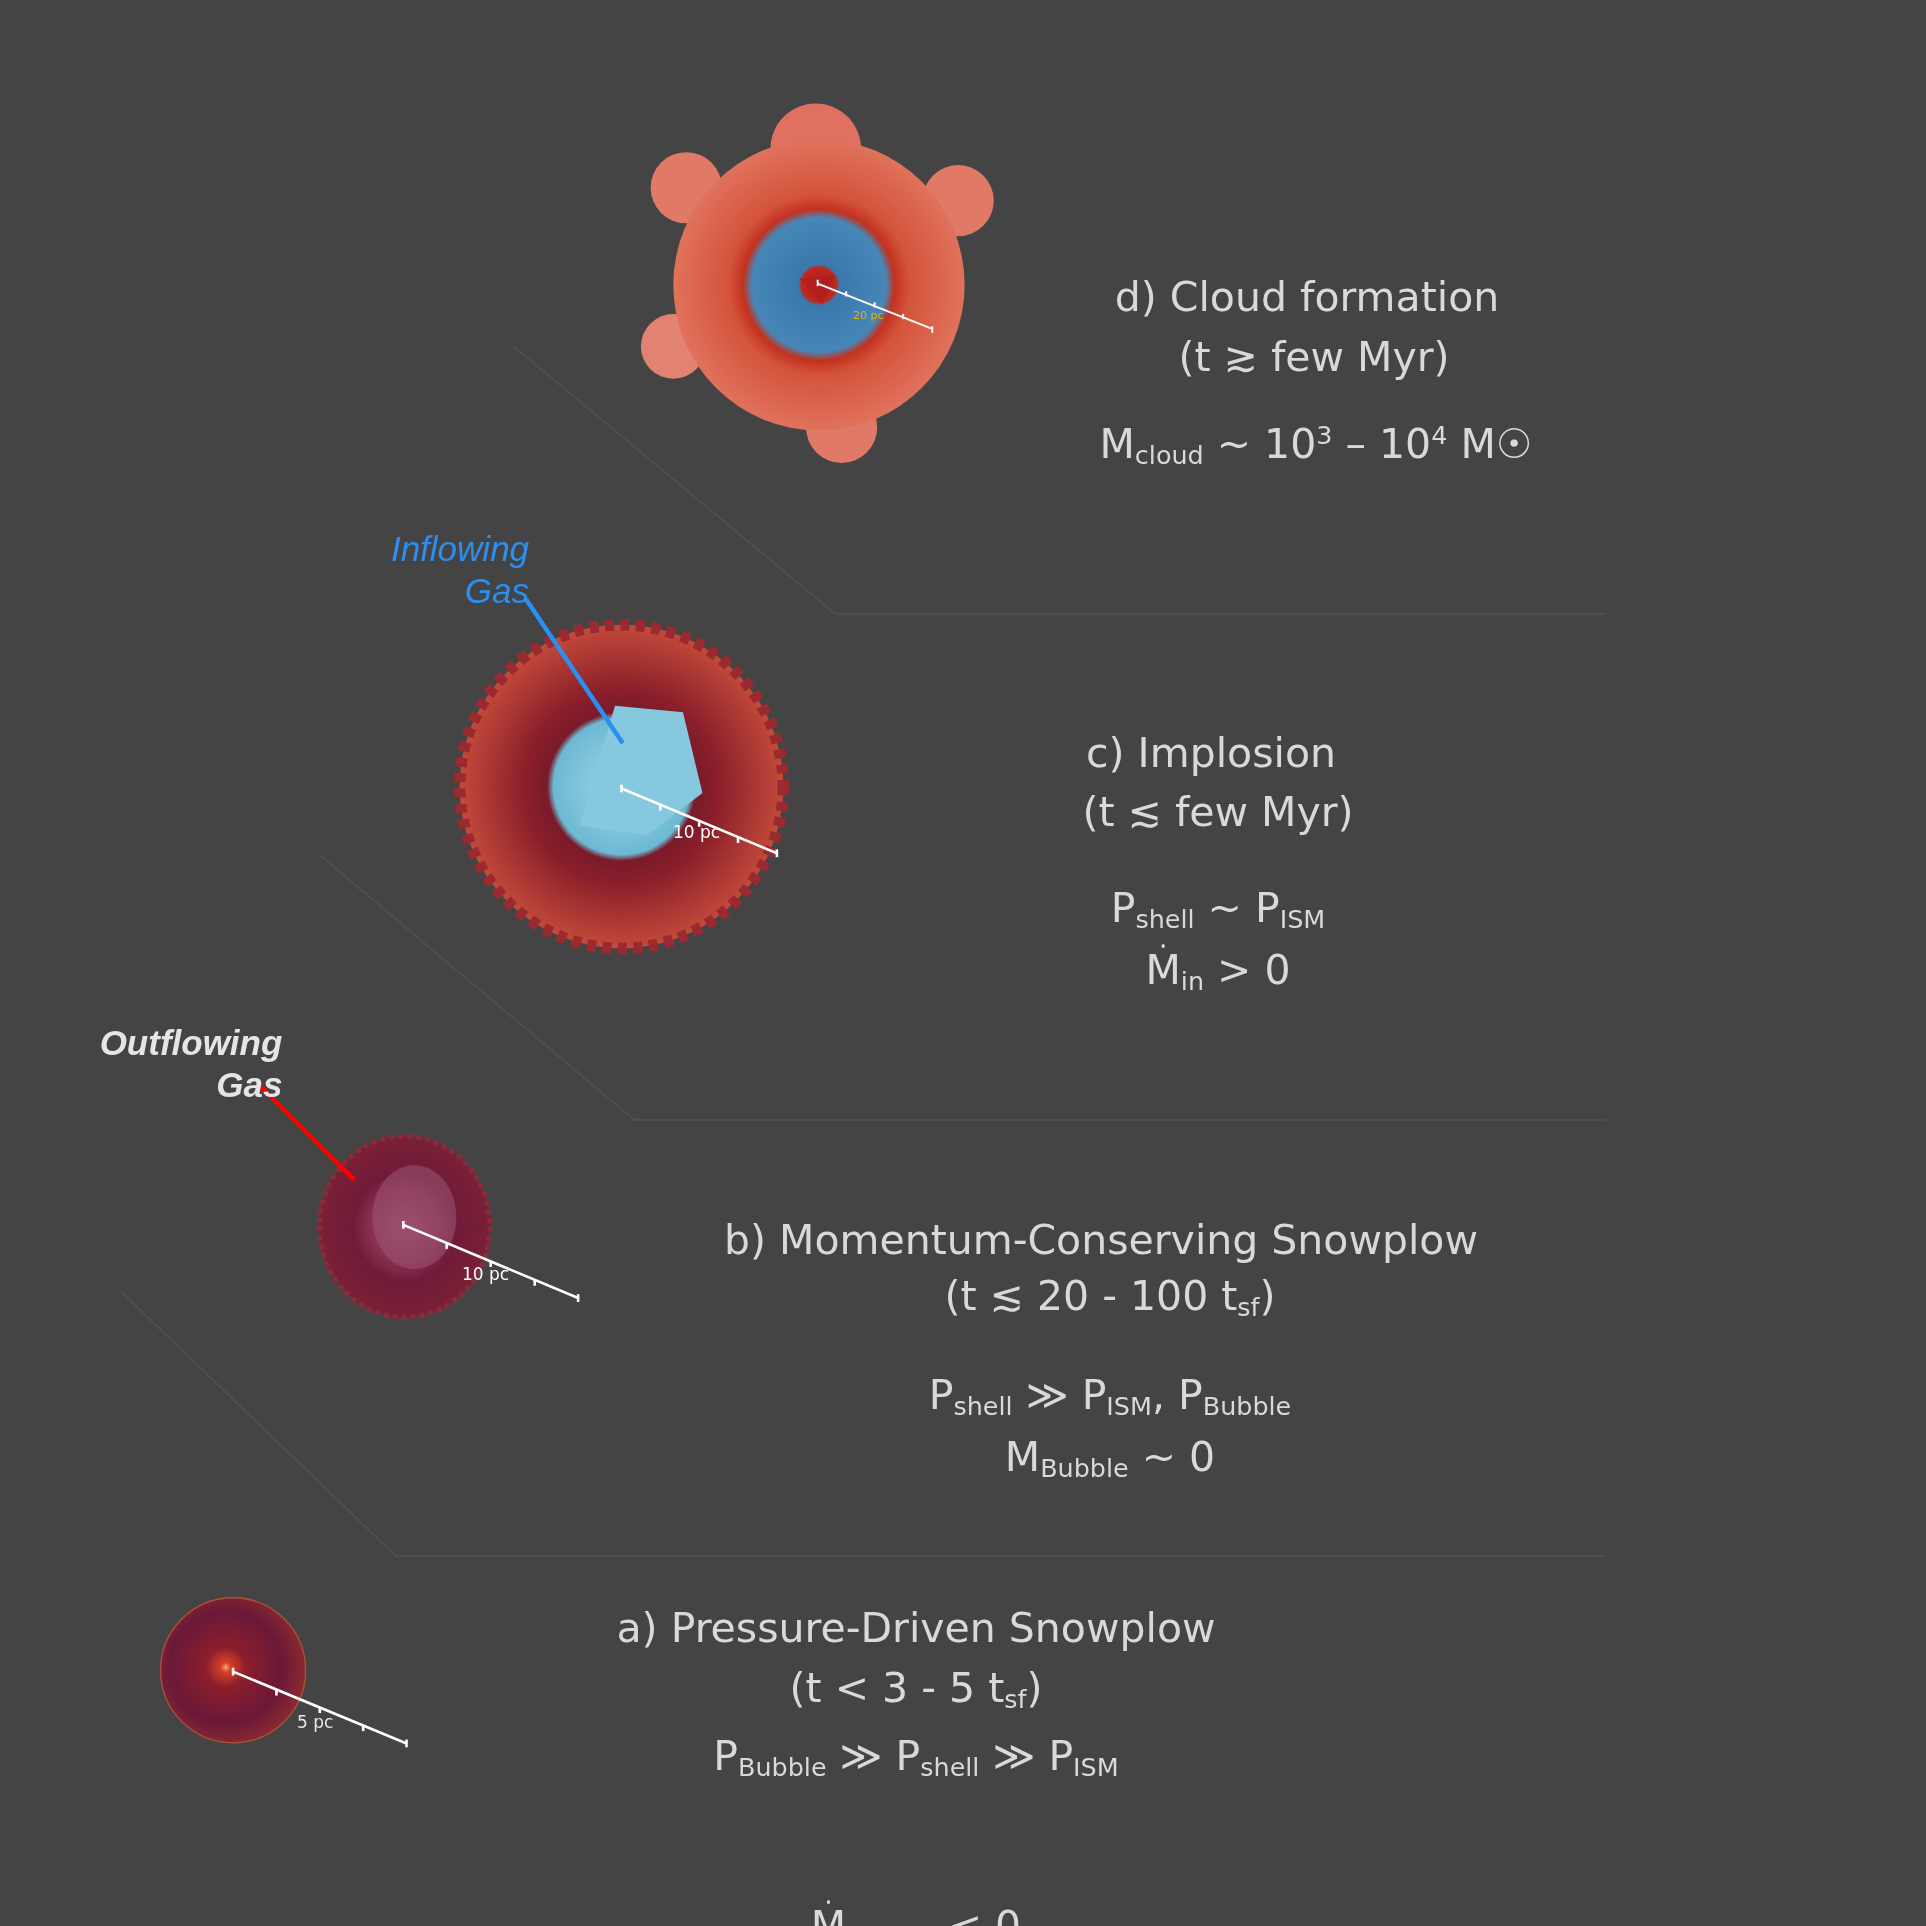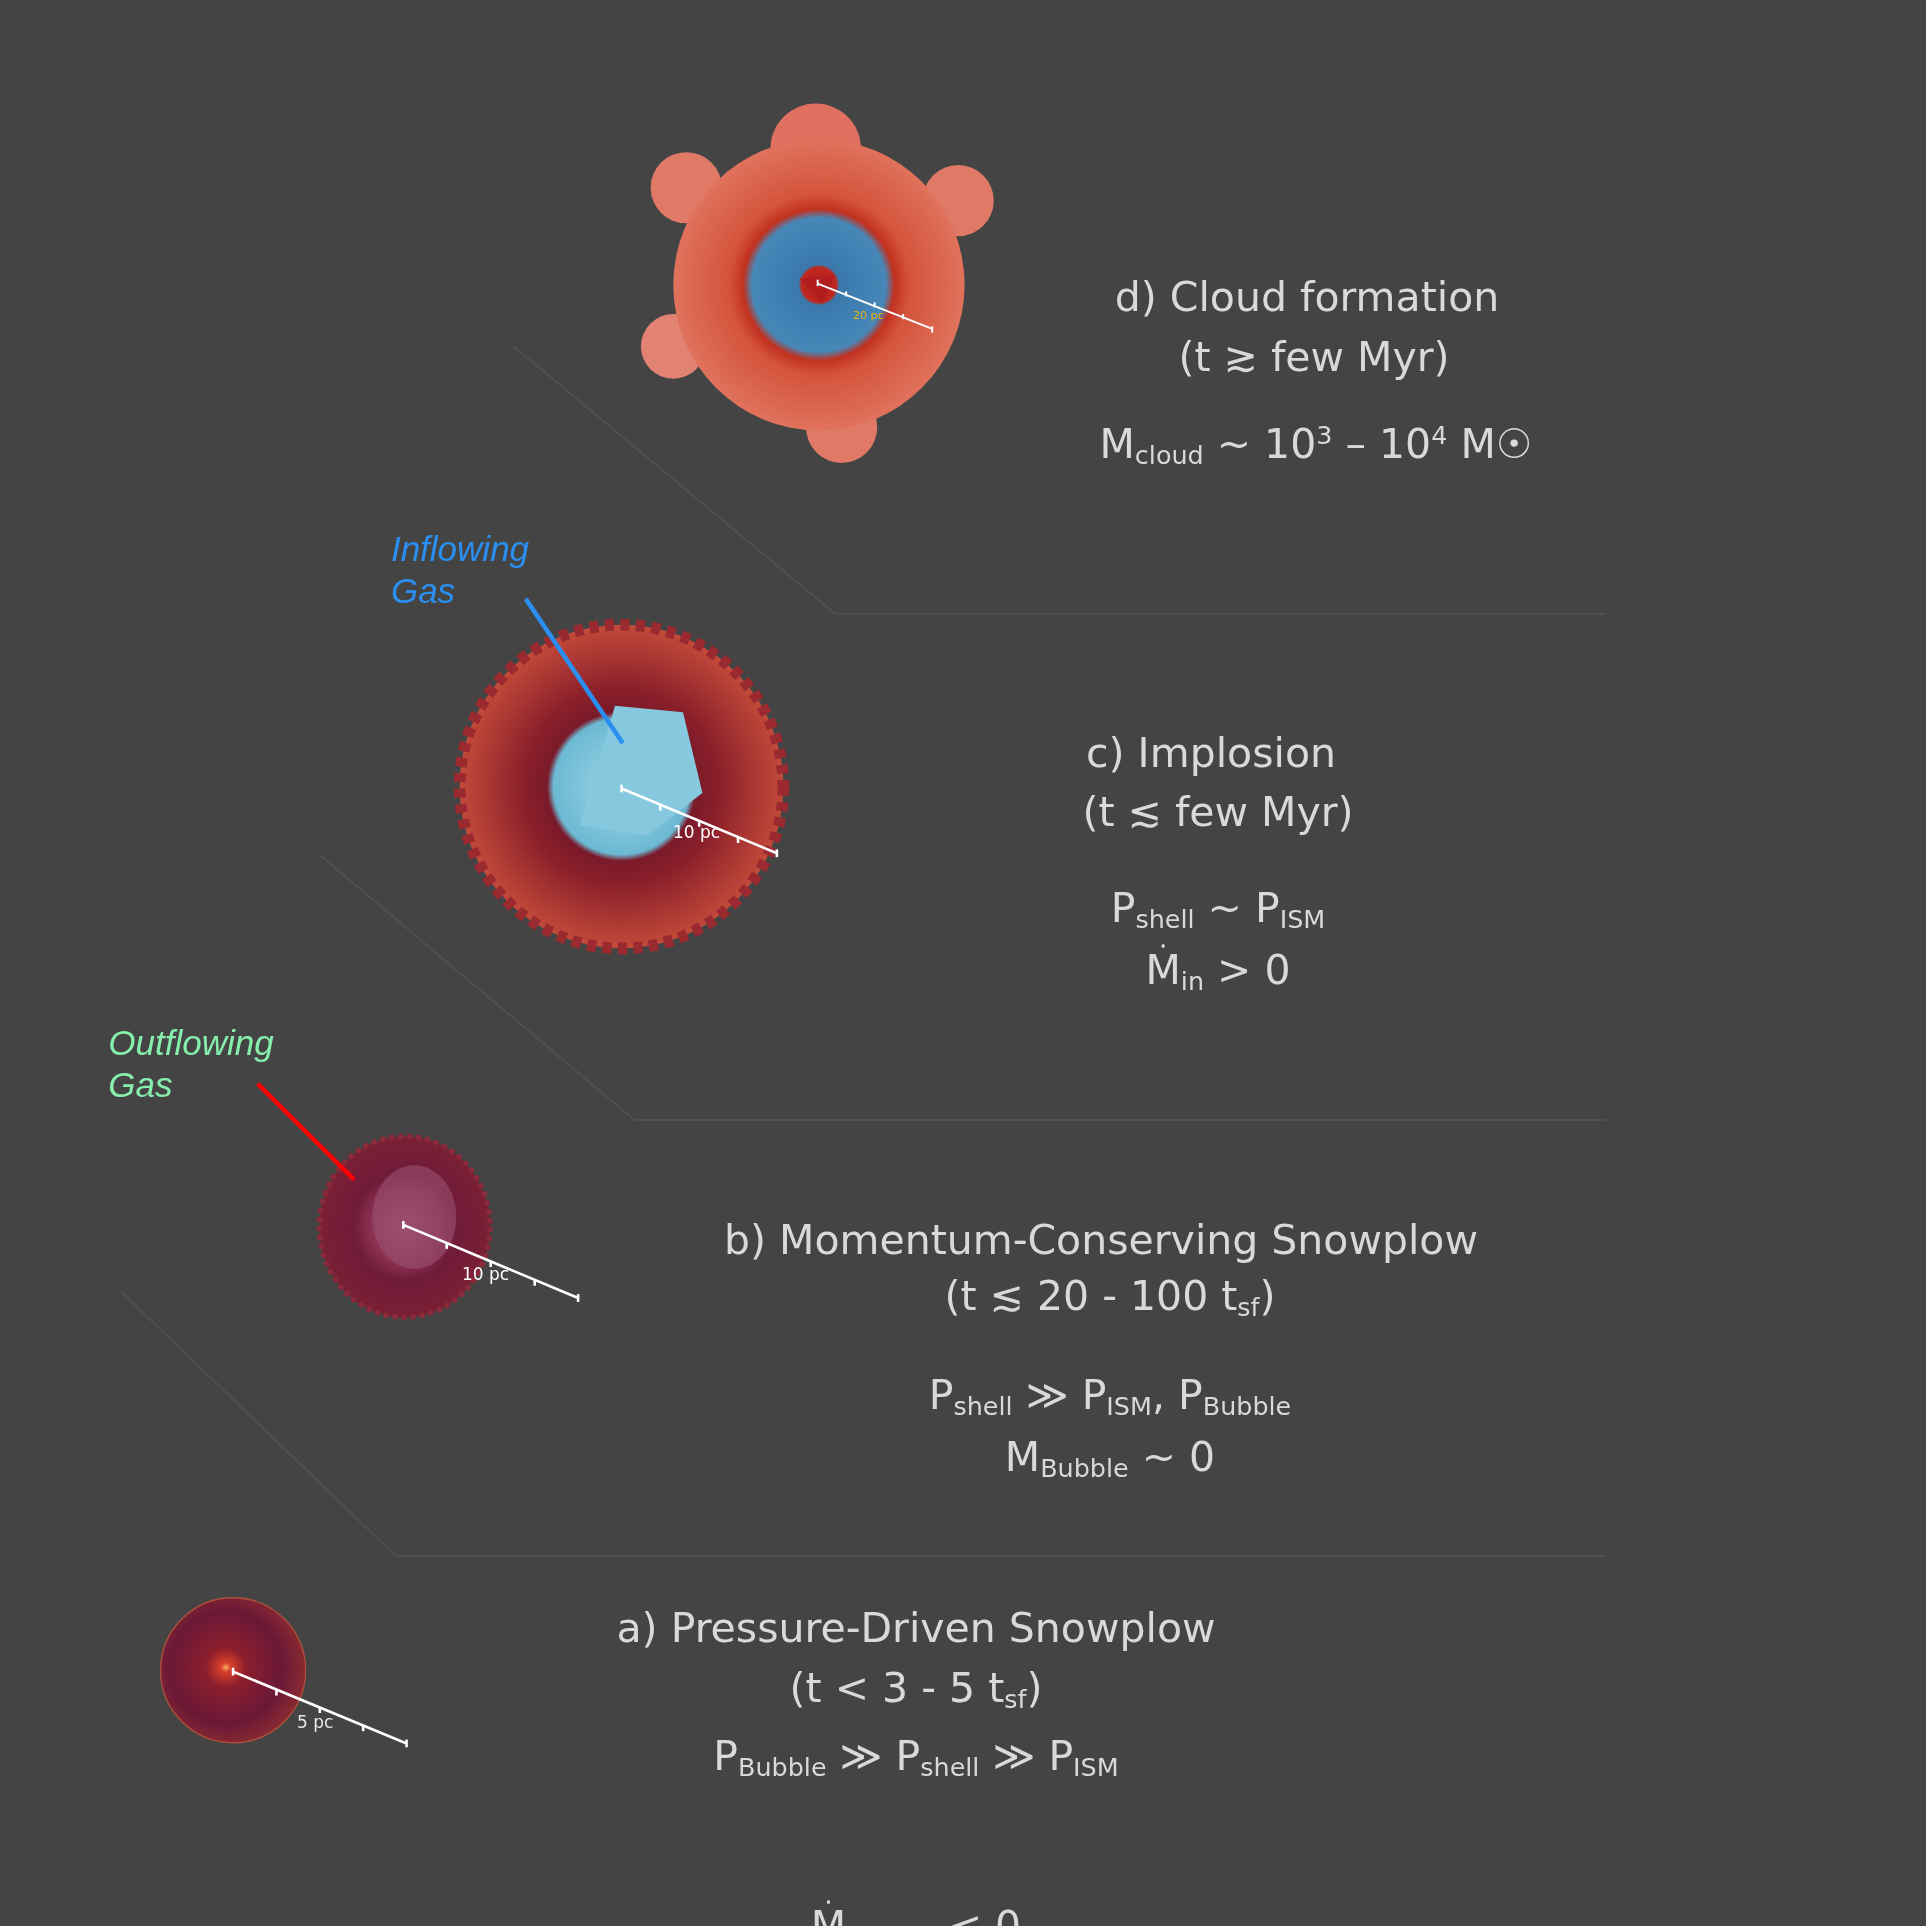--- a/index.html
+++ b/index.html
@@ -6,21 +6,21 @@
   body {
     width:1926px; height:1926px; background:#444444; position:relative; overflow:hidden;
     font-family:"DejaVu Sans", sans-serif; color:#d9d9d9;
   }
   .abs { position:absolute; }
   svg.layer { position:absolute; left:0; top:0; }
   .txt { position:absolute; white-space:nowrap; font-size:41px; line-height:1; transform:translateX(-50%); text-align:center; }
   .txt sub, .txt sup { font-size:0.62em; line-height:0; }
   .txt sub { vertical-align:-0.22em; }
   .txt sup { vertical-align:0.55em; }
-  .label { position:absolute; font-family:"Liberation Sans", sans-serif; font-style:italic; font-size:35px; line-height:1.2; text-align:left; transform:translateX(-50%); white-space:nowrap; }
+  .label { position:absolute; font-family:"Liberation Sans", sans-serif; font-style:italic; font-size:35px; line-height:1.2; text-align:right; transform:translateX(-50%); white-space:nowrap; }
   .dot { position:relative; display:inline-block; }
   .dot::before { content:""; position:absolute; left:50%; top:-0.14em; width:0.09em; height:0.09em; background:currentColor; border-radius:50%; transform:translateX(-50%); }
 </style>
 </head>
 <body>
 
 <svg class="layer" width="1926" height="1926" viewBox="0 0 2975 2975">
   <polyline points="793,535 1290,948 2480,948" fill="none" stroke="#505050" stroke-width="3"></polyline>
   <polyline points="493,1320 980,1730 2480,1730" fill="none" stroke="#505050" stroke-width="3"></polyline>
   <polyline points="187,1995 612,2404 2480,2404" fill="none" stroke="#505050" stroke-width="3"></polyline>
@@ -122,21 +122,21 @@
 
 <div class="abs" style="left:853px;top:309px;font-size:11px;color:#eab308;">20 pc</div>
 <div class="abs" style="left:673px;top:822px;font-size:17px;color:#fff;">10 pc</div>
 <div class="abs" style="left:462px;top:1264px;font-size:17px;color:#fff;">10 pc</div>
 <div class="abs" style="left:297px;top:1712px;font-size:17px;color:#e5e5e5;">5 pc</div>
 
 <div class="label" style="left:460px;top:528px;color:#2a8ff0;">
   <div>Inflowing</div>
   <div>Gas</div>
 </div>
-<div class="label" style="left:191px;top:1022px;color:#86efac;">
+<div class="label" style="left:191px;top:1022px;color:#e5e5e5;font-weight:bold;">
   <div>Outflowing</div>
   <div>Gas</div>
 </div>
 
 <div class="txt" style="left:1307px;top:277px;">d) Cloud formation</div>
 <div class="txt" style="left:1314px;top:337px;">(t ≳ few Myr)</div>
 <div class="txt" style="left:1316px;top:424px;">
   <span>M</span><sub>cloud</sub><span> ~ 10</span><sup>3</sup><span> – 10</span><sup>4</sup><span> M☉</span>
 </div>
 

